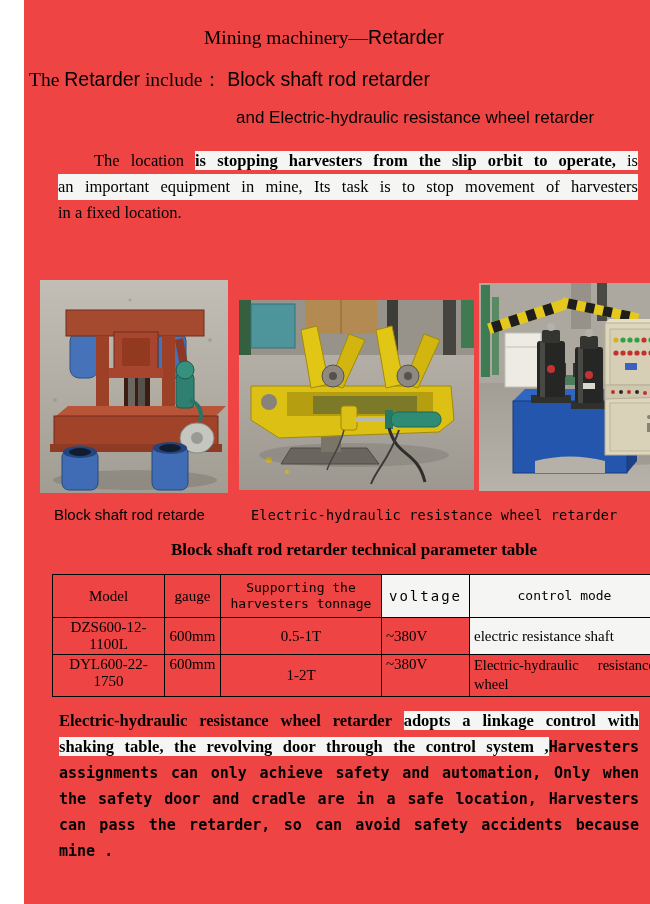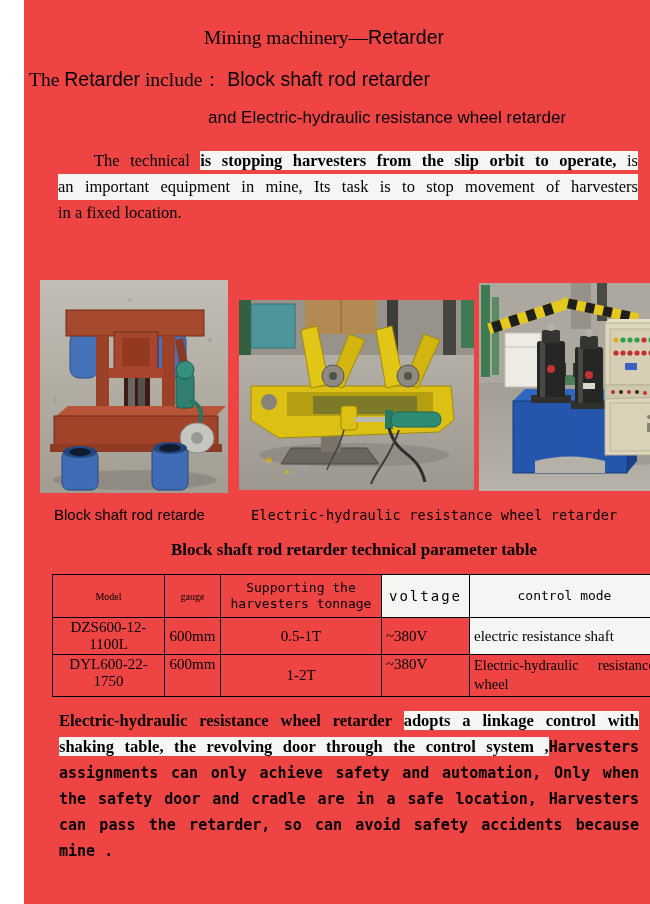--- a/index.html
+++ b/index.html
@@ -9,21 +9,21 @@
   }
   .abs { position:absolute; }
   .f-serif { font-family:"Liberation Serif", serif; }
   .f-sans  { font-family:"Liberation Sans", sans-serif; }
   .f-mono  { font-family:"DejaVu Sans Mono", monospace; }
   .hl { background:#f5f5f3; }
 
   
   #title { top:26px; left:0; width:600px; text-align:center; font-size:19.5px; }
   #include-line { top:66px; left:5px; width:640px; font-size:19.5px; white-space:nowrap; }
-  #include-line2 { top:108px; left:184px; font-size:17px; white-space:nowrap; }
+  #include-line2 { top:108px; left:212px; font-size:17px; white-space:nowrap; }
 
   
   #intro { top:148px; left:34px; width:580px; font-size:16.5px; }
   #intro .pline { line-height:26px; text-align:justify; text-align-last:justify; }
   #intro .pline.first { text-indent:36px; }
   #intro .pline.last { text-align:left; text-align-last:left; }
 
   
   .photo { overflow:hidden; }
   .photo svg { display:block; }
@@ -38,21 +38,21 @@
   
   #table-title { top:540px; left:0; width:660px; text-align:center; font-size:17px; font-weight:bold; }
   #param-table { top:574px; left:28px; border-collapse:collapse; table-layout:fixed; }
   #param-table th, #param-table td {
     border:1px solid #000; padding:1px 4px; font-weight:normal; overflow:hidden;
   }
   #param-table th { text-align:center; vertical-align:middle; }
   #param-table .hdr-row { height:43px; }
   #param-table .row-1 { height:24px; }
   #param-table .row-2 { height:42px; }
-  .th-serif { font-family:"Liberation Serif", serif; font-size:10px; }
+  .th-serif { font-family:"Liberation Serif", serif; font-size:15px; }
   .th-mono  { font-family:"DejaVu Sans Mono", monospace; font-size:13px; line-height:16px; }
   .th-volt  { font-family:"DejaVu Sans Mono", monospace; font-size:14px; letter-spacing:2px; }
   .cell { font-family:"Liberation Serif", serif; font-size:15px; text-align:center; vertical-align:middle; }
   .cell.left { text-align:left; padding-left:7px; }
   .cell.v-top { vertical-align:top; }
   .cell.wrap { font-size:14.5px; line-height:19px; text-align:justify; padding-right:5px; }
 
   
   #body-par { top:708px; left:35px; width:580px; }
   #body-par .bline { line-height:26px; text-align:justify; text-align-last:justify;font-weight:bold; }
@@ -70,21 +70,21 @@
   </div>
 
   <div id="include-line" class="abs">
     <span class="f-serif">The </span><span class="f-sans">Retarder</span><span class="f-serif"> include：</span><span class="f-sans">  Block shaft rod retarder</span>
   </div>
 
   <div id="include-line2" class="abs f-sans">and Electric-hydraulic resistance wheel retarder</div>
 
   <div id="intro" class="abs">
     <div class="pline first">
-      <span>The technical </span><b class="hl">is stopping harvesters from the slip orbit to operate,</b><span class="hl"> is</span>
+      <span>The location </span><b class="hl">is stopping harvesters from the slip orbit to operate,</b><span class="hl"> is</span>
     </div>
     <div class="pline hl">an important equipment in mine, Its task is to stop movement of harvesters</div>
     <div class="pline last">in a fixed location.</div>
   </div>
 
   <div id="photo-1" class="abs photo">
     <svg width="188" height="213" viewBox="0 0 188 213">
       <defs>
         <linearGradient id="floor1" x1="0" y1="0" x2="0" y2="1">
           <stop offset="0" stop-color="#c3beb5"></stop>

